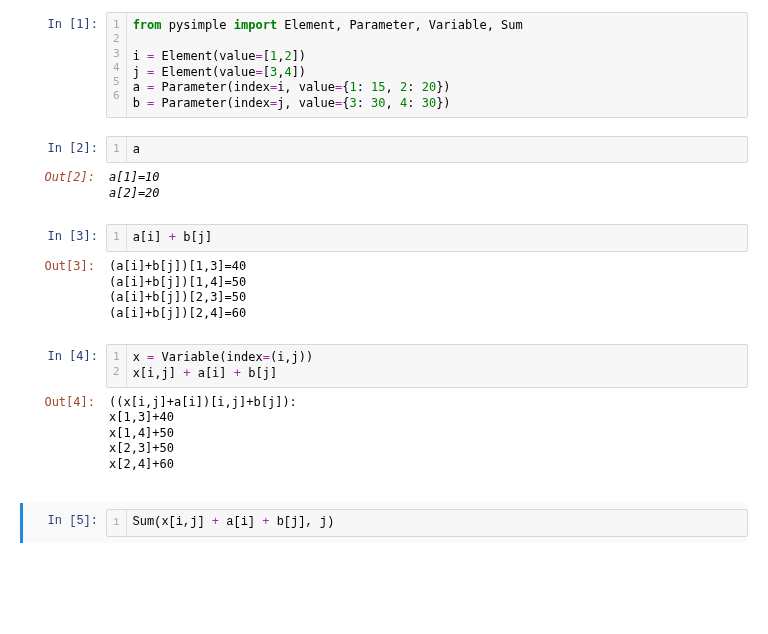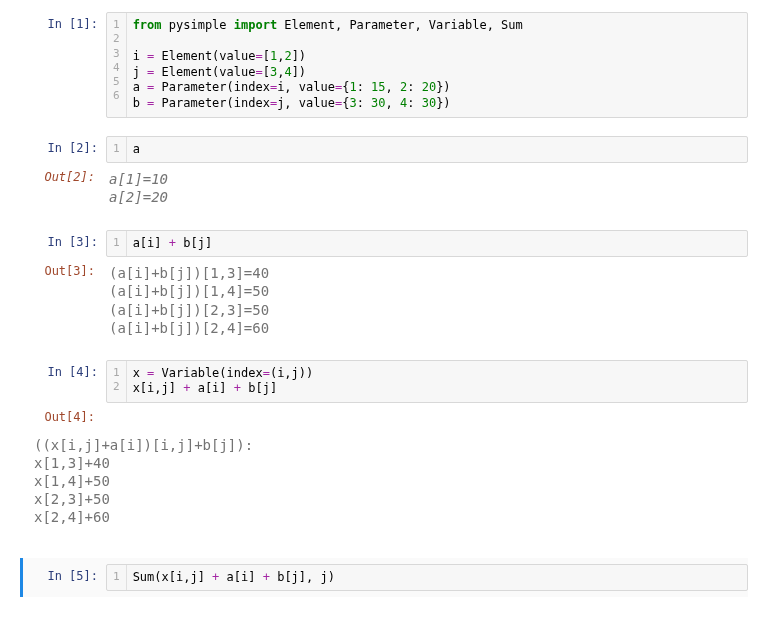--- a/index.html
+++ b/index.html
@@ -59,24 +59,24 @@
 .code {
   flex: 1;
   padding: 5px 6px;
   font-family: inherit;
   font-size: 12px;
   line-height: 1.3;
   white-space: pre;
 }
 .output-area {
   padding: 5px 0 5px 6px;
-  font-size: 14px;
+  font-size: 12px;
   line-height: 1.3;
   white-space: pre;
-  color: #737373;
+  color: #000000;
 }
 .spacer { height: 16px; }
 .kw { color: #008000; font-weight: bold; }
 .op { color: #a427a4; }
 .num { color: #008000; }
 </style>
 </head>
 <body>
 
 <div id="notebook">
@@ -140,33 +140,33 @@
       <div class="prompt in">In [4]:</div>
       <div class="cell-body">
         <div class="input-area">
           <div class="gutter">1
 2</div>
           <div class="code"><span><span>x </span><span class="op">=</span><span> Variable(index</span><span class="op">=</span><span>(i,j))</span></span>
 <span><span>x[i,j] </span><span class="op">+</span><span> a[i] </span><span class="op">+</span><span> b[j]</span></span></div>
         </div>
       </div>
     </div>
-    <div class="cell" style="border: none; flex-direction: column;">
+    <div class="cell" style="border: none;">
       <div class="prompt out">Out[4]:</div>
       <div class="cell-body">
         <div class="output-area">((x[i,j]+a[i])[i,j]+b[j]):
 x[1,3]+40
 x[1,4]+50
 x[2,3]+50
 x[2,4]+60</div>
       </div>
     </div>
     <div class="spacer"></div>
     <div class="cell selected" style="display: block;">
-      <div style="display: flex;">
+      <div style="display: flex; font-family: Liberation Mono, monospace;">
         <div class="prompt in">In [5]:</div>
         <div class="cell-body">
           <div class="input-area">
             <div class="gutter">1</div>
             <div class="code"><span><span>Sum(x[i,j] </span><span class="op">+</span><span> a[i] </span><span class="op">+</span><span> b[j], j)</span></span></div>
           </div>
         </div>
       </div>
       <div style="display: flex;">
       </div>

